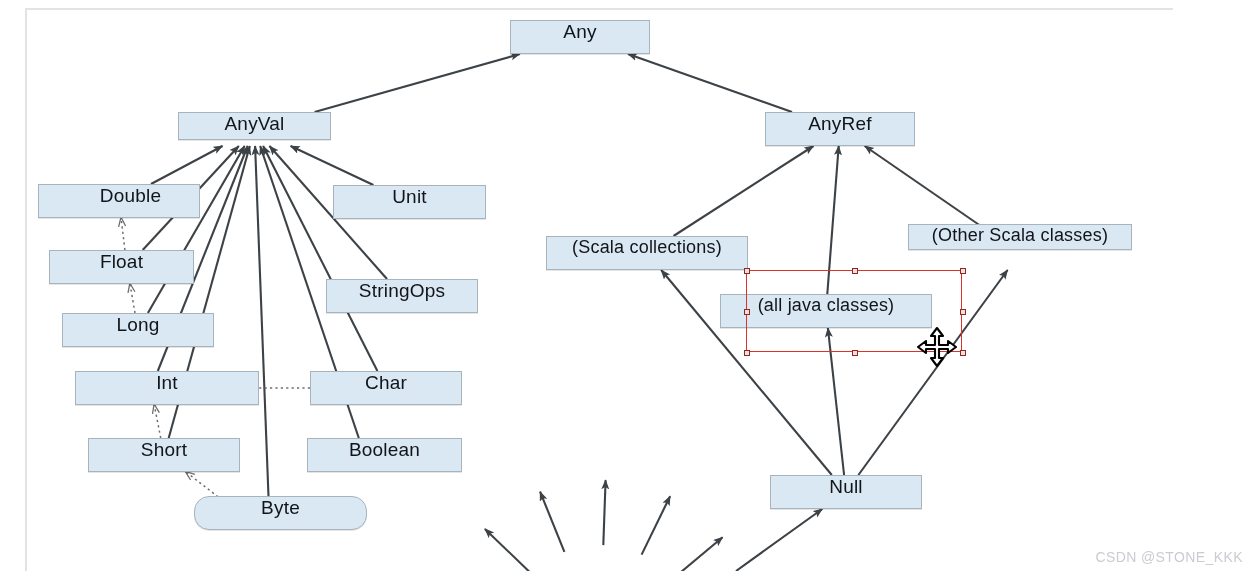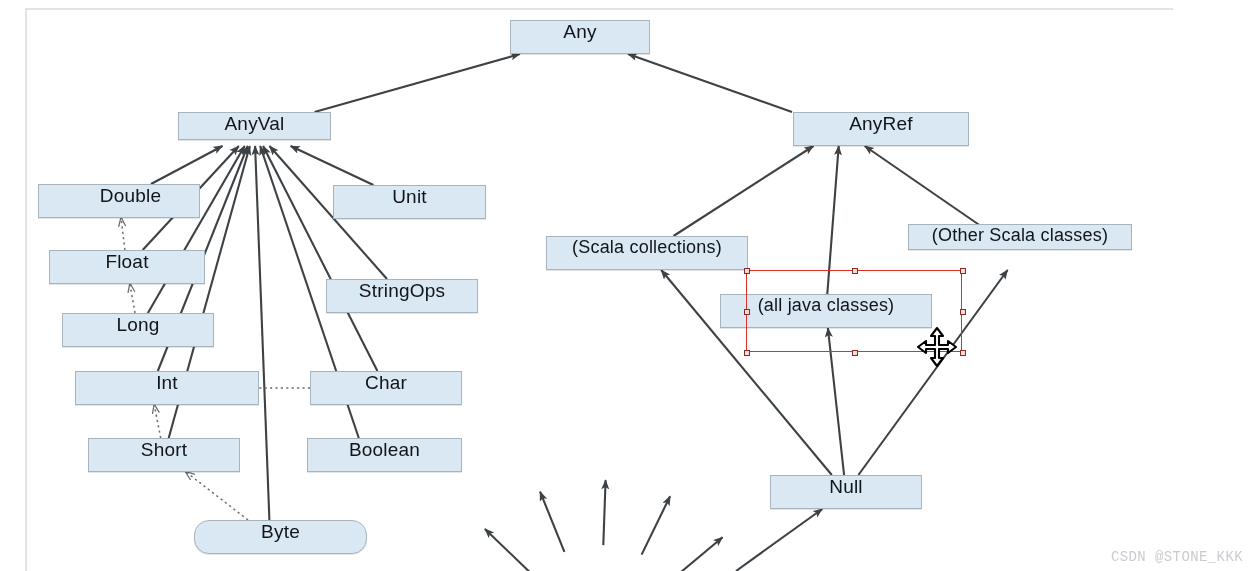--- a/index.html
+++ b/index.html
@@ -61,21 +61,21 @@
   }
   #move-cursor{
     position:absolute;
     width:42px;height:42px;
   }
   #watermark{
     position:absolute;
     right:14px;bottom:6px;
     color:#c9ccd1;
     font-size:14px;
-    font-family:Liberation Mono, monospace;
+    font-family:Liberation Sans, sans-serif;
     letter-spacing:.4px;
     user-select:none;
   }
 </style>
 </head>
 <body>
 
 <div id="diagram-root">
 
   <div id="canvas-frame"></div>
@@ -125,51 +125,51 @@
       </g>
   </svg>
 
   <div id="nodes-layer">
       <div class="node" style="left: 510px; top: 20px; width: 140px; height: 34px;">
         <span>Any</span>
       </div>
       <div class="node" style="left: 178px; top: 112px; width: 153px; height: 28px;">
         <span>AnyVal</span>
       </div>
-      <div class="node" style="left: 765px; top: 112px; width: 176px; height: 34px; margin-left: 28px;">
+      <div class="node" style="left: 765px; top: 112px; width: 150px; height: 34px;">
         <span>AnyRef</span>
       </div>
       <div class="node" style="left: 38px; top: 184px; width: 162px; height: 34px; padding-left: 23px;">
         <span>Double</span>
       </div>
       <div class="node" style="left: 333px; top: 185px; width: 153px; height: 34px;">
         <span>Unit</span>
       </div>
-      <div class="node" style="left: 49px; top: 250px; width: 156px; height: 34px;">
+      <div class="node" style="left: 49px; top: 250px; width: 145px; height: 34px;">
         <span>Float</span>
       </div>
       <div class="node" style="left: 326px; top: 279px; width: 152px; height: 34px;">
         <span>StringOps</span>
       </div>
       <div class="node" style="left: 62px; top: 313px; width: 152px; height: 34px;">
         <span>Long</span>
       </div>
       <div class="node" style="left: 75px; top: 371px; width: 184px; height: 34px;">
         <span>Int</span>
       </div>
       <div class="node" style="left: 310px; top: 371px; width: 152px; height: 34px;">
         <span>Char</span>
       </div>
       <div class="node" style="left: 88px; top: 438px; width: 152px; height: 34px;">
         <span>Short</span>
       </div>
       <div class="node" style="left: 287px; top: 438px; width: 155px; height: 34px; margin-left: 20px;">
         <span>Boolean</span>
       </div>
-      <div class="node" style="left: 194px; top: 520px; width: 173px; height: 34px; border-radius: 15px;">
+      <div class="node" style="left: 194px; top: 496px; width: 173px; height: 34px; border-radius: 15px;">
         <span>Byte</span>
       </div>
       <div class="node small" style="left: 546px; top: 236px; width: 202px; height: 34px;">
         <span>(Scala collections)</span>
       </div>
       <div class="node small" style="left: 908px; top: 224px; width: 224px; height: 26px;">
         <span>(Other Scala classes)</span>
       </div>
       <div class="node small" style="left: 720px; top: 294px; width: 212px; height: 34px;">
         <span>(all java classes)</span>

